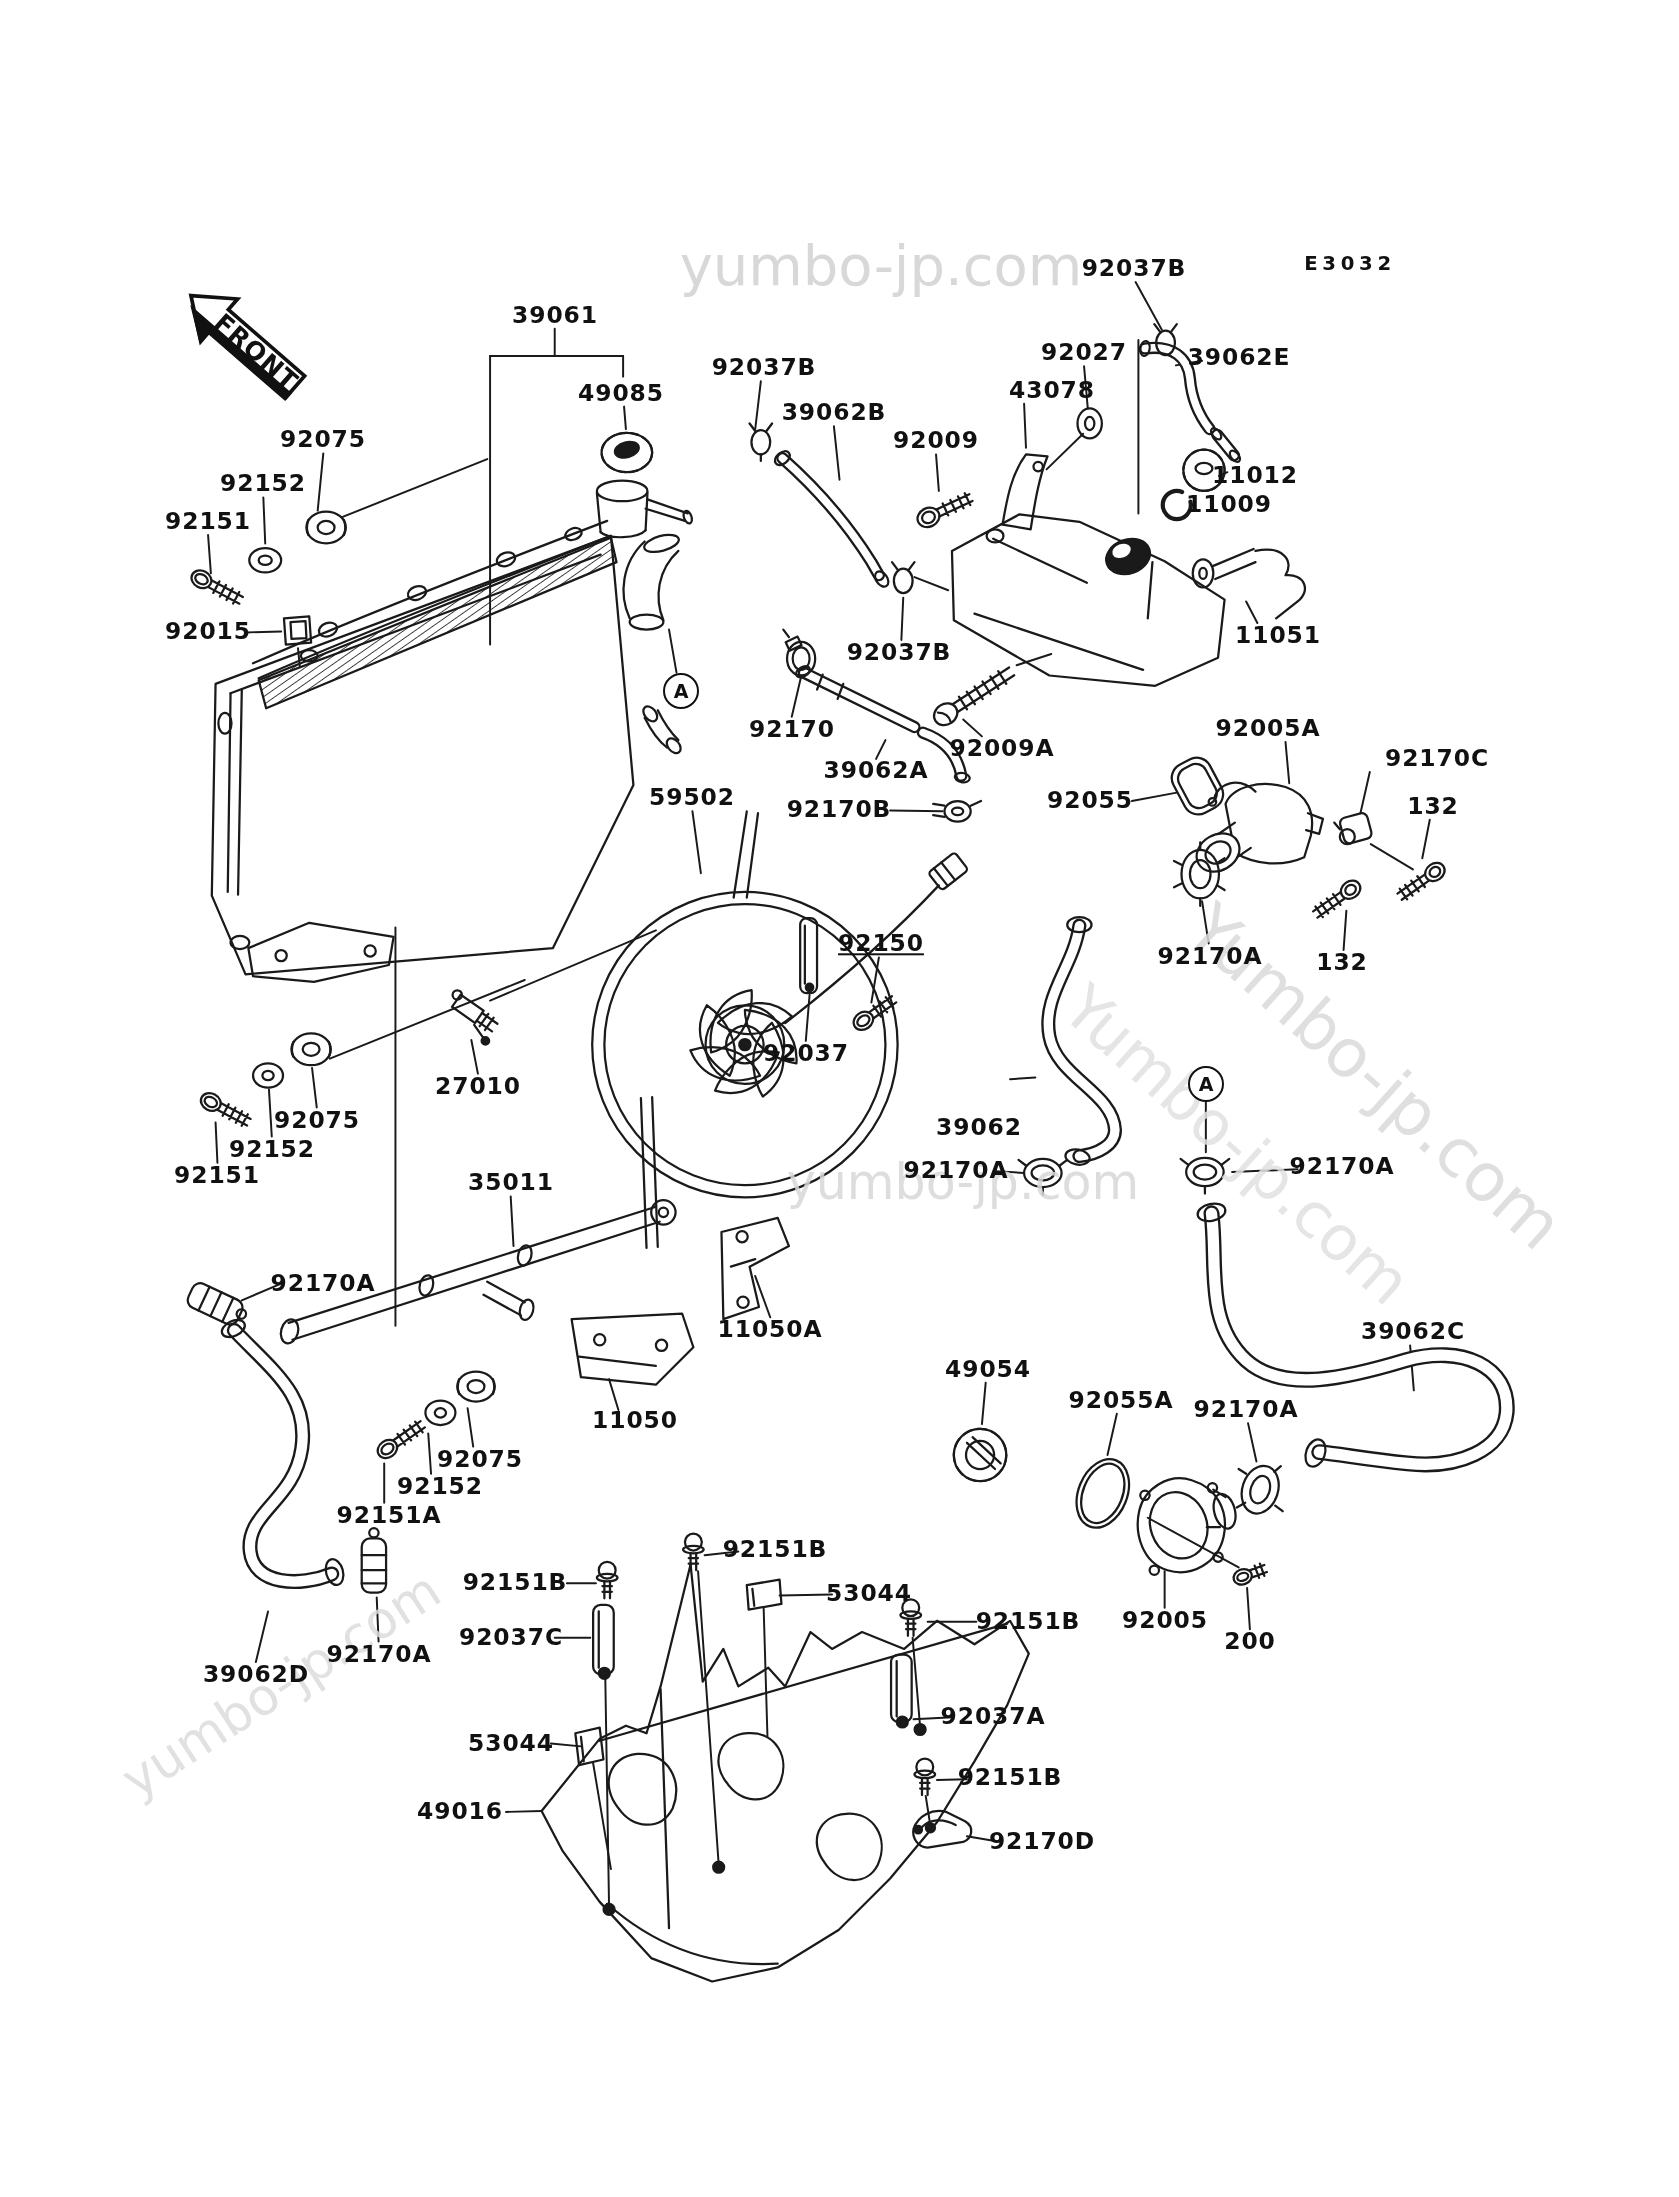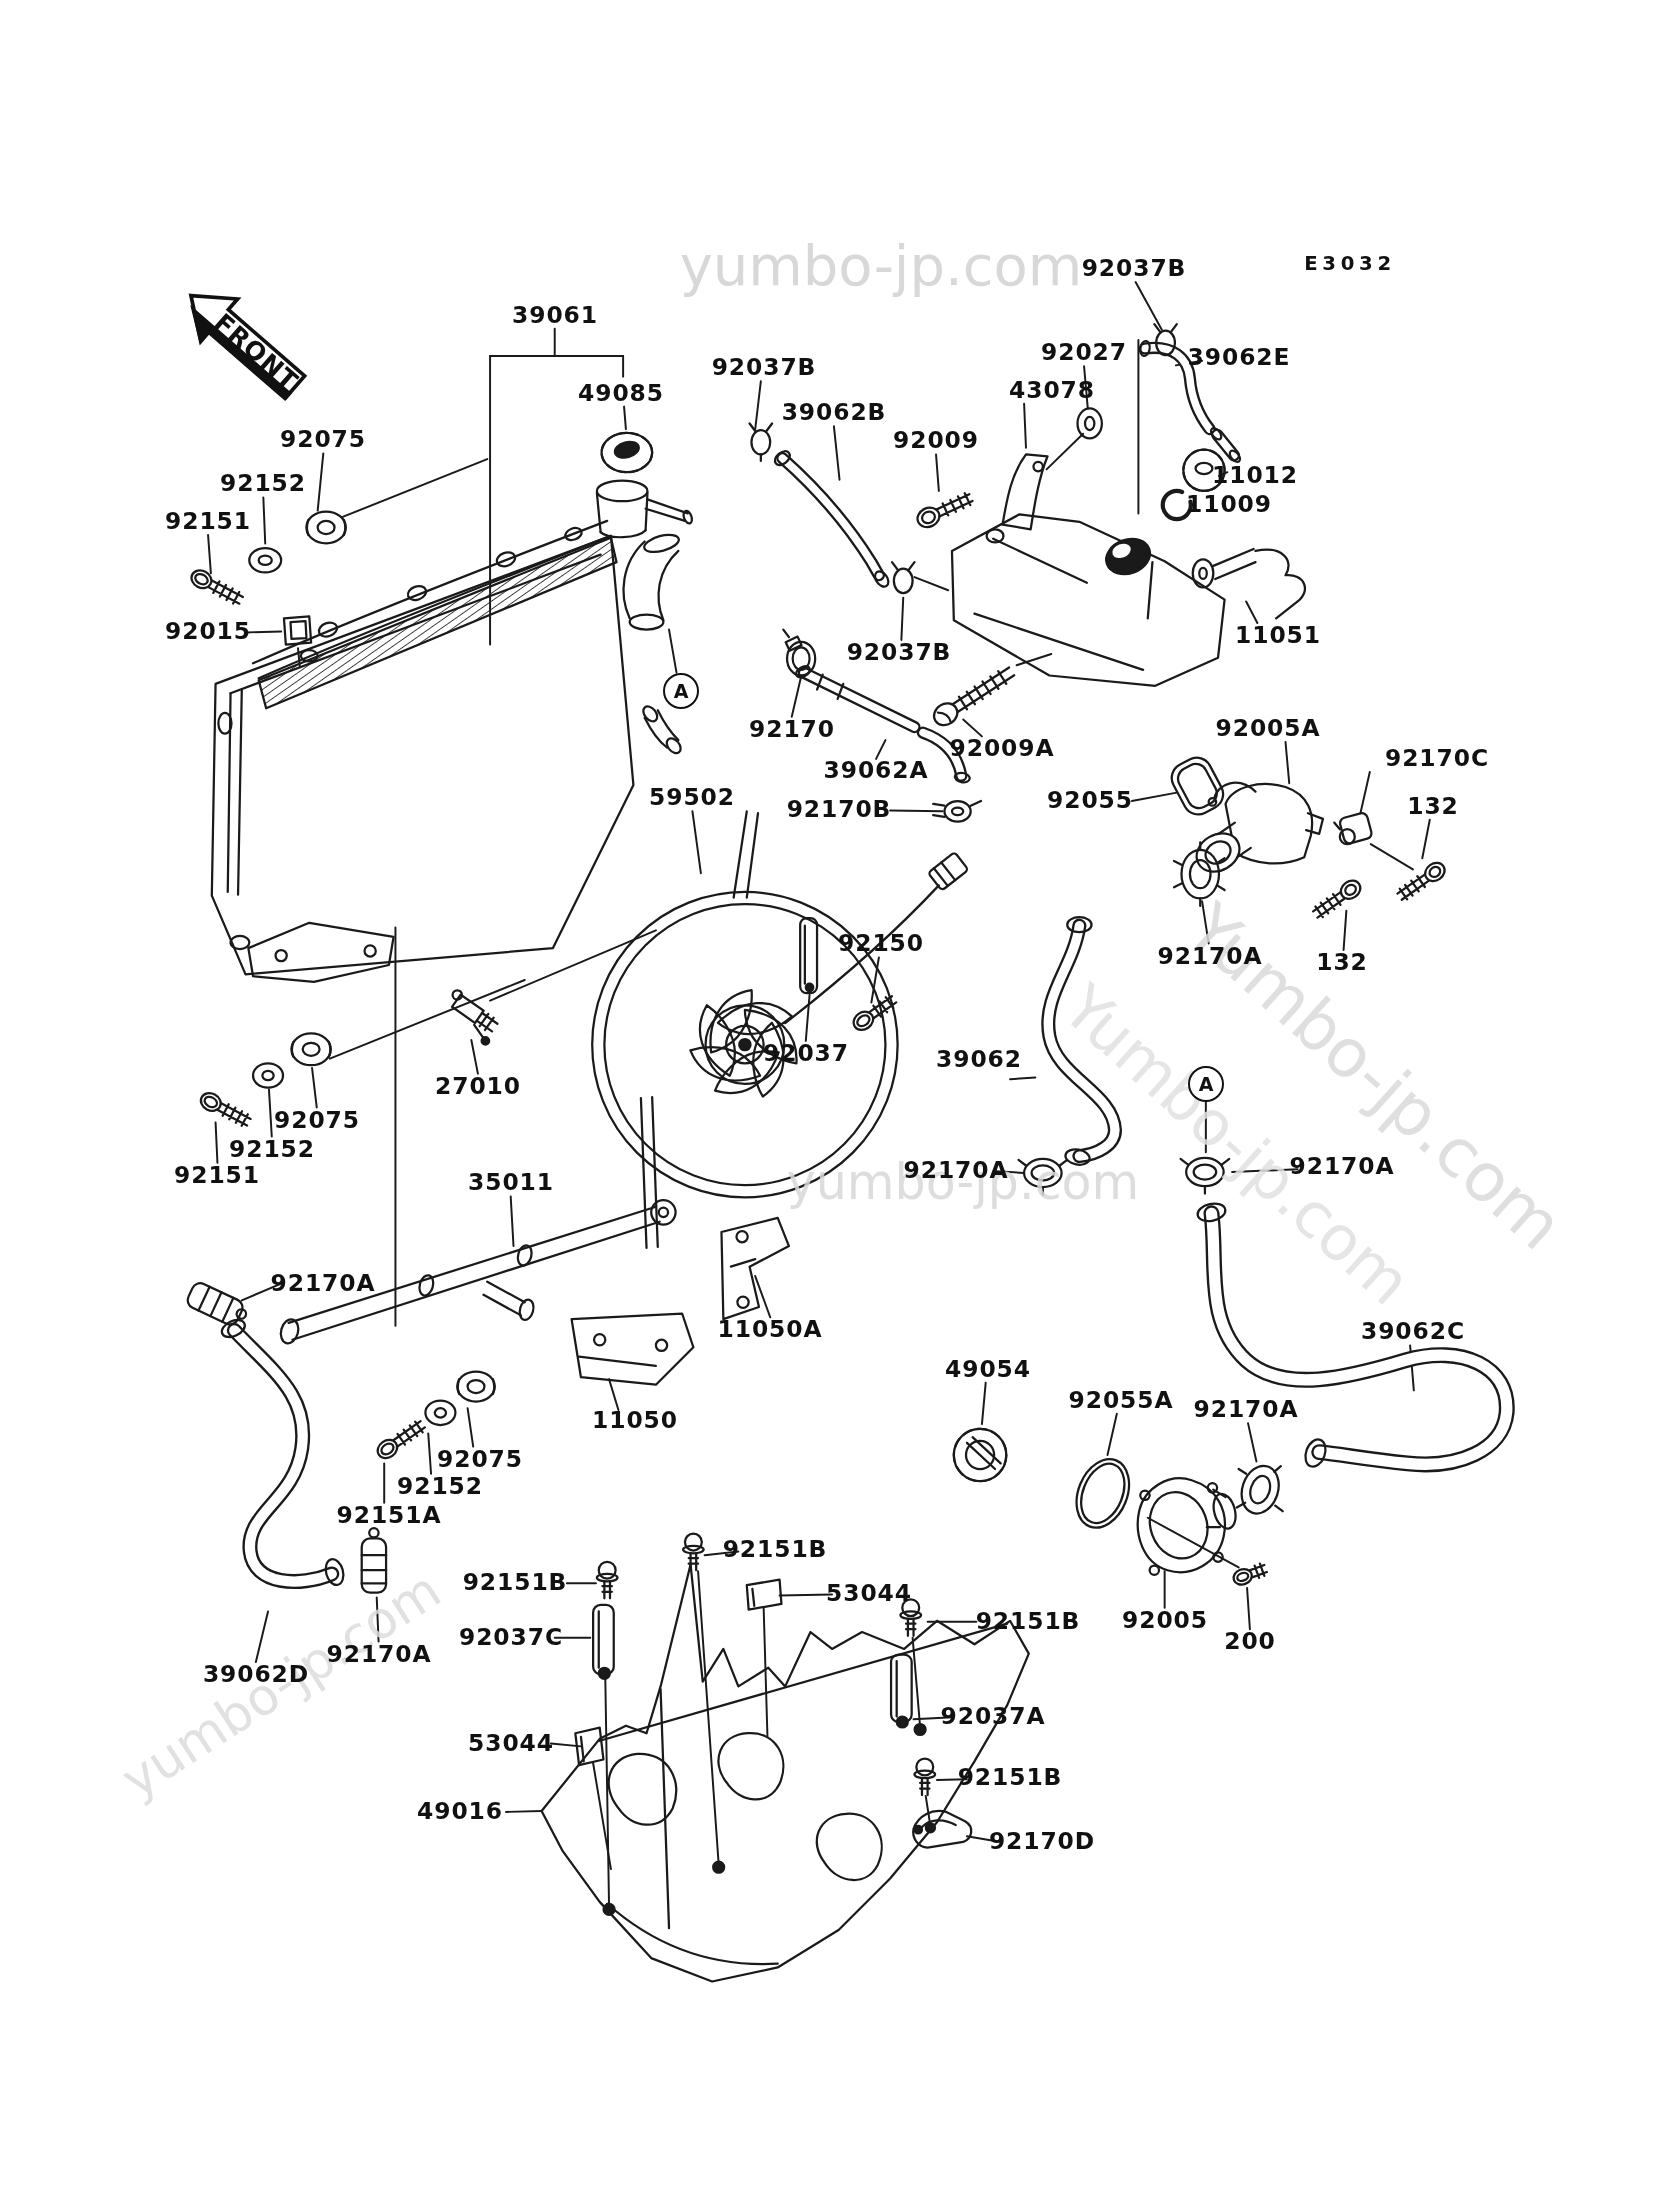--- a/index.html
+++ b/index.html
@@ -557,23 +557,23 @@
       <div class="plabel" style="left: 876px; top: 771px;">39062A</div>
       <div class="plabel" style="left: 1002px; top: 749px;">92009A</div>
       <div class="plabel" style="left: 692px; top: 798px;">59502</div>
       <div class="plabel" style="left: 839px; top: 810px;">92170B</div>
       <div class="plabel" style="left: 478px; top: 1087px;">27010</div>
       <div class="plabel" style="left: 317px; top: 1121px;">92075</div>
       <div class="plabel" style="left: 272px; top: 1150px;">92152</div>
       <div class="plabel" style="left: 217px; top: 1176px;">92151</div>
       <div class="plabel" style="left: 511px; top: 1183px;">35011</div>
       <div class="plabel" style="left: 323px; top: 1284px;">92170A</div>
-      <div class="plabel" style="left: 881px; top: 944px;">92150</div>
+      <div class="plabel" style="left: 881px; top: 944px; text-decoration: underline;">92150</div>
       <div class="plabel" style="left: 806px; top: 1054px;">92037</div>
-      <div class="plabel" style="left: 979px; top: 1060px;">39062</div>
+      <div class="plabel" style="left: 979px; top: 1128px;">39062</div>
       <div class="plabel" style="left: 956px; top: 1171px;">92170A</div>
       <div class="plabel" style="left: 1342px; top: 1167px;">92170A</div>
       <div class="plabel" style="left: 1210px; top: 957px;">92170A</div>
       <div class="plabel" style="left: 1342px; top: 963px;">132</div>
       <div class="plabel" style="left: 1413px; top: 1332px;">39062C</div>
       <div class="plabel" style="left: 770px; top: 1330px;">11050A</div>
       <div class="plabel" style="left: 635px; top: 1421px;">11050</div>
       <div class="plabel" style="left: 480px; top: 1460px;">92075</div>
       <div class="plabel" style="left: 440px; top: 1487px;">92152</div>
       <div class="plabel" style="left: 389px; top: 1516px;">92151A</div>

